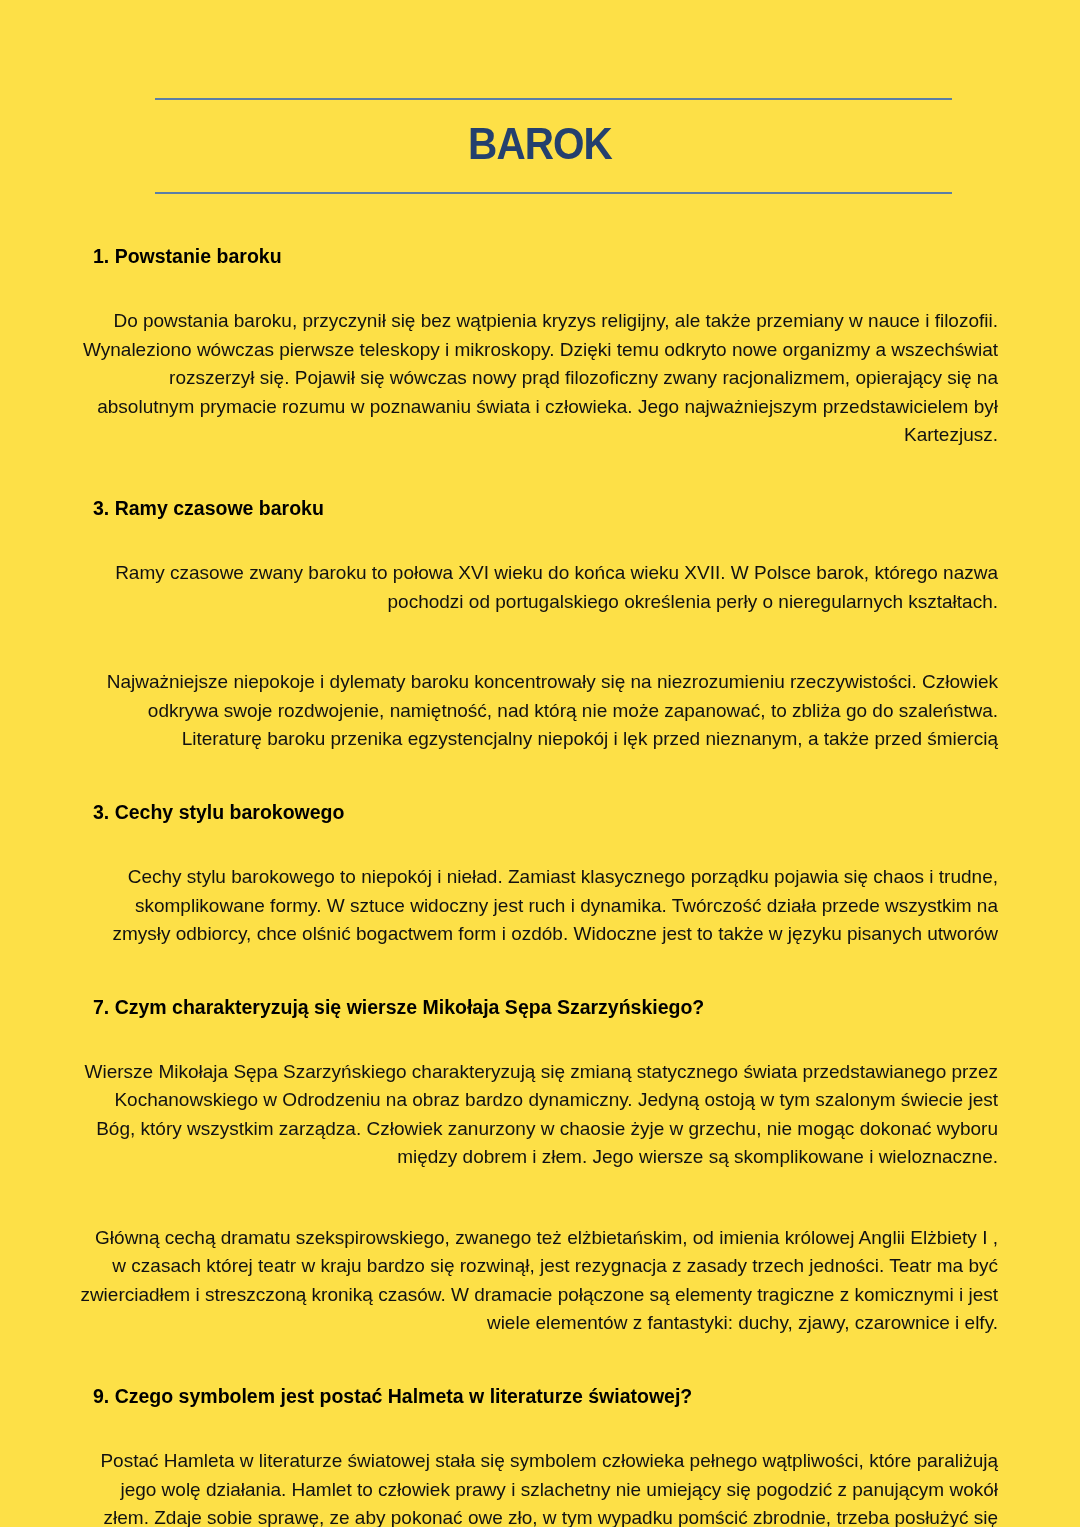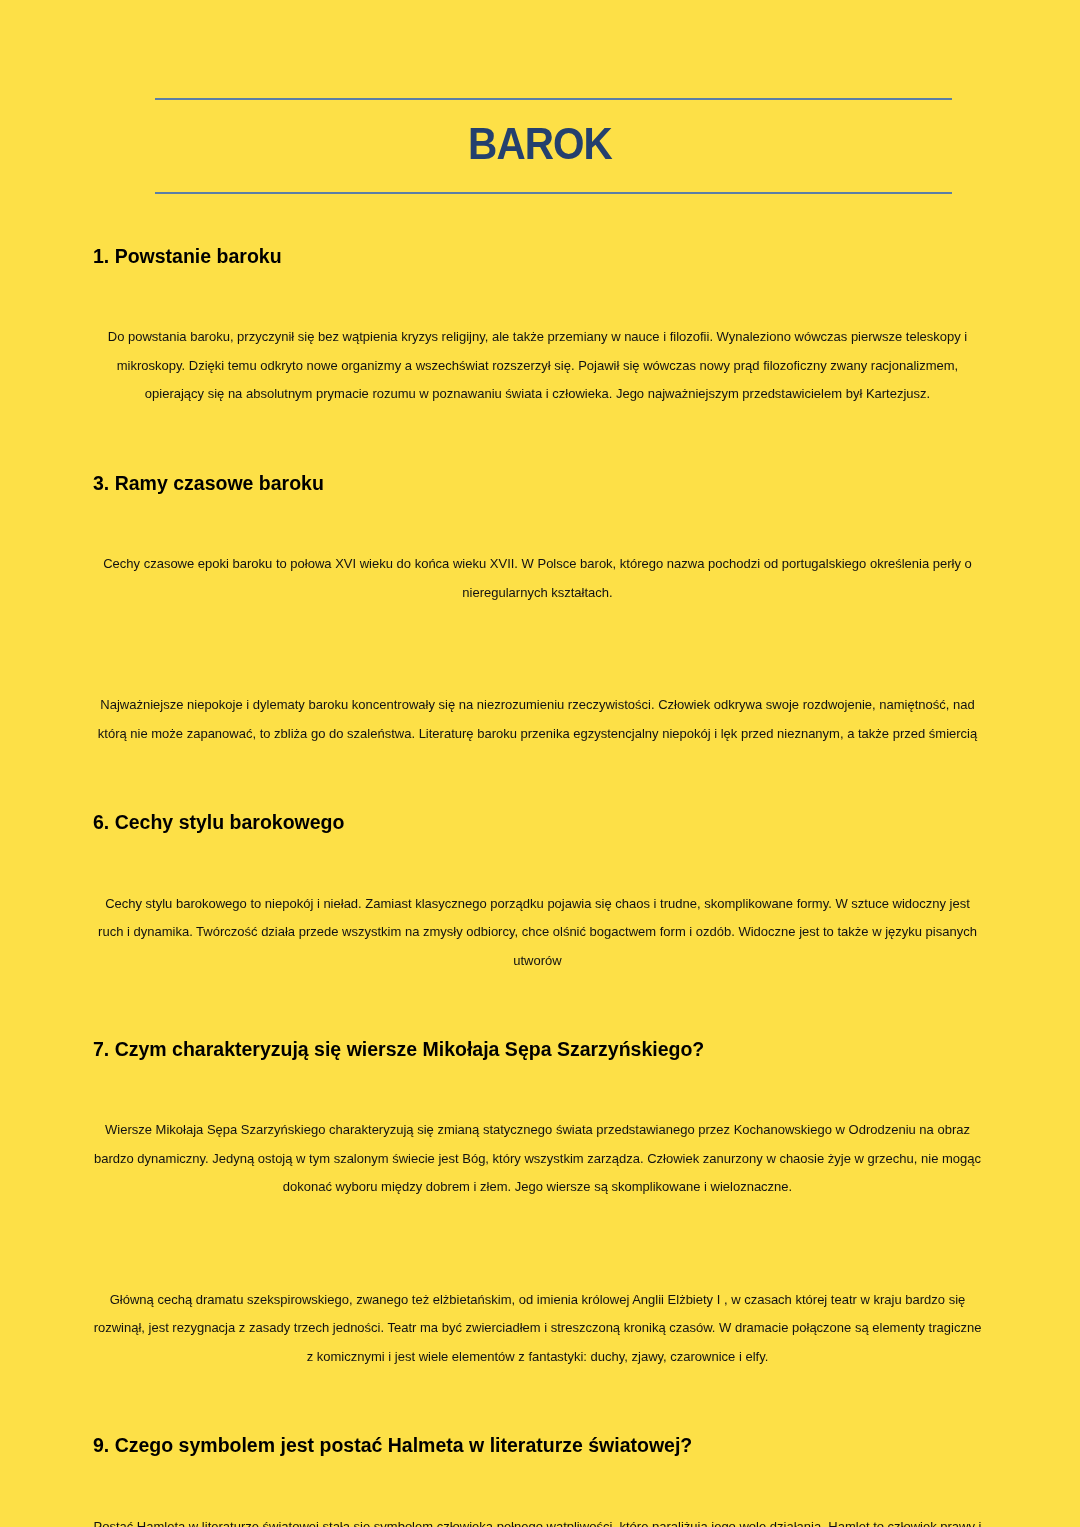--- a/index.html
+++ b/index.html
@@ -68,27 +68,27 @@
     font-size: 19.5px;
     font-weight: bold;
     line-height: 1.3;
     color: #000000;
     margin: 16px;
     padding: 0;
   }
 
   p.section-body {
     font-family: "Liberation Sans", "DejaVu Sans", sans-serif;
-    font-size: 13px;
+    font-size: 19px;
     font-weight: normal;
     line-height: 28.5px;
     color: #111111;
-    margin: 16px;
+    margin: 0;
     padding: 0;
-    text-align: center;
+    text-align: right;
     max-width: 945px;
   }
 
   .section {
     margin: 0 0 0 0;
   }
   .section + .section {
     margin-top: 0;
   }
   .gap-heading-body { height: 22px; }
@@ -112,32 +112,32 @@
     <div class="section">
       <h2 class="section-heading">1. Powstanie baroku</h2>
       <div class="gap-heading-body"></div>
       <p class="section-body">Do powstania baroku, przyczynił się bez wątpienia kryzys religijny, ale także przemiany w nauce i filozofii. Wynaleziono wówczas pierwsze teleskopy i mikroskopy. Dzięki temu odkryto nowe organizmy a wszechświat rozszerzył się. Pojawił się wówczas nowy prąd filozoficzny zwany racjonalizmem, opierający się na absolutnym prymacie rozumu w poznawaniu świata i człowieka. Jego najważniejszym przedstawicielem był Kartezjusz.</p>
       <div class="gap-body-next"></div>
     </div>
 
     <div class="section">
       <h2 class="section-heading">3. Ramy czasowe baroku</h2>
       <div class="gap-heading-body"></div>
-      <p class="section-body">Cechy czasowe epoki baroku to połowa XVI wieku do końca wieku XVII. W Polsce barok, którego nazwa pochodzi od portugalskiego określenia perły o nieregularnych kształtach.</p>
+      <p class="section-body">Ramy czasowe zwany baroku to połowa XVI wieku do końca wieku XVII. W Polsce barok, którego nazwa pochodzi od portugalskiego określenia perły o nieregularnych kształtach.</p>
       <div class="gap-body-next"></div>
     </div>
 
     <div class="section">
       <div class="gap-heading-body"></div>
       <p class="section-body">Najważniejsze niepokoje i dylematy baroku koncentrowały się na niezrozumieniu rzeczywistości. Człowiek odkrywa swoje rozdwojenie, namiętność, nad którą nie może zapanować, to zbliża go do szaleństwa. Literaturę baroku przenika egzystencjalny niepokój i lęk przed nieznanym, a także przed śmiercią</p>
       <div class="gap-body-next"></div>
     </div>
 
     <div class="section">
-      <h2 class="section-heading">6. Cechy stylu barokowego</h2>
+      <h2 class="section-heading">3. Cechy stylu barokowego</h2>
       <div class="gap-heading-body"></div>
       <p class="section-body">Cechy stylu barokowego to niepokój i nieład. Zamiast klasycznego porządku pojawia się chaos i trudne, skomplikowane formy. W sztuce widoczny jest ruch i dynamika. Twórczość działa przede wszystkim na zmysły odbiorcy, chce olśnić bogactwem form i ozdób. Widoczne jest to także w języku pisanych utworów</p>
       <div class="gap-body-next"></div>
     </div>
 
     <div class="section">
       <h2 class="section-heading">7. Czym charakteryzują się wiersze Mikołaja Sępa Szarzyńskiego?</h2>
       <div class="gap-heading-body"></div>
       <p class="section-body">Wiersze Mikołaja Sępa Szarzyńskiego charakteryzują się zmianą statycznego świata przedstawianego przez Kochanowskiego w Odrodzeniu na obraz bardzo dynamiczny. Jedyną ostoją w tym szalonym świecie jest Bóg, który wszystkim zarządza. Człowiek zanurzony w chaosie żyje w grzechu, nie mogąc dokonać wyboru między dobrem i złem. Jego wiersze są skomplikowane i wieloznaczne.</p>
       <div class="gap-body-next"></div>

